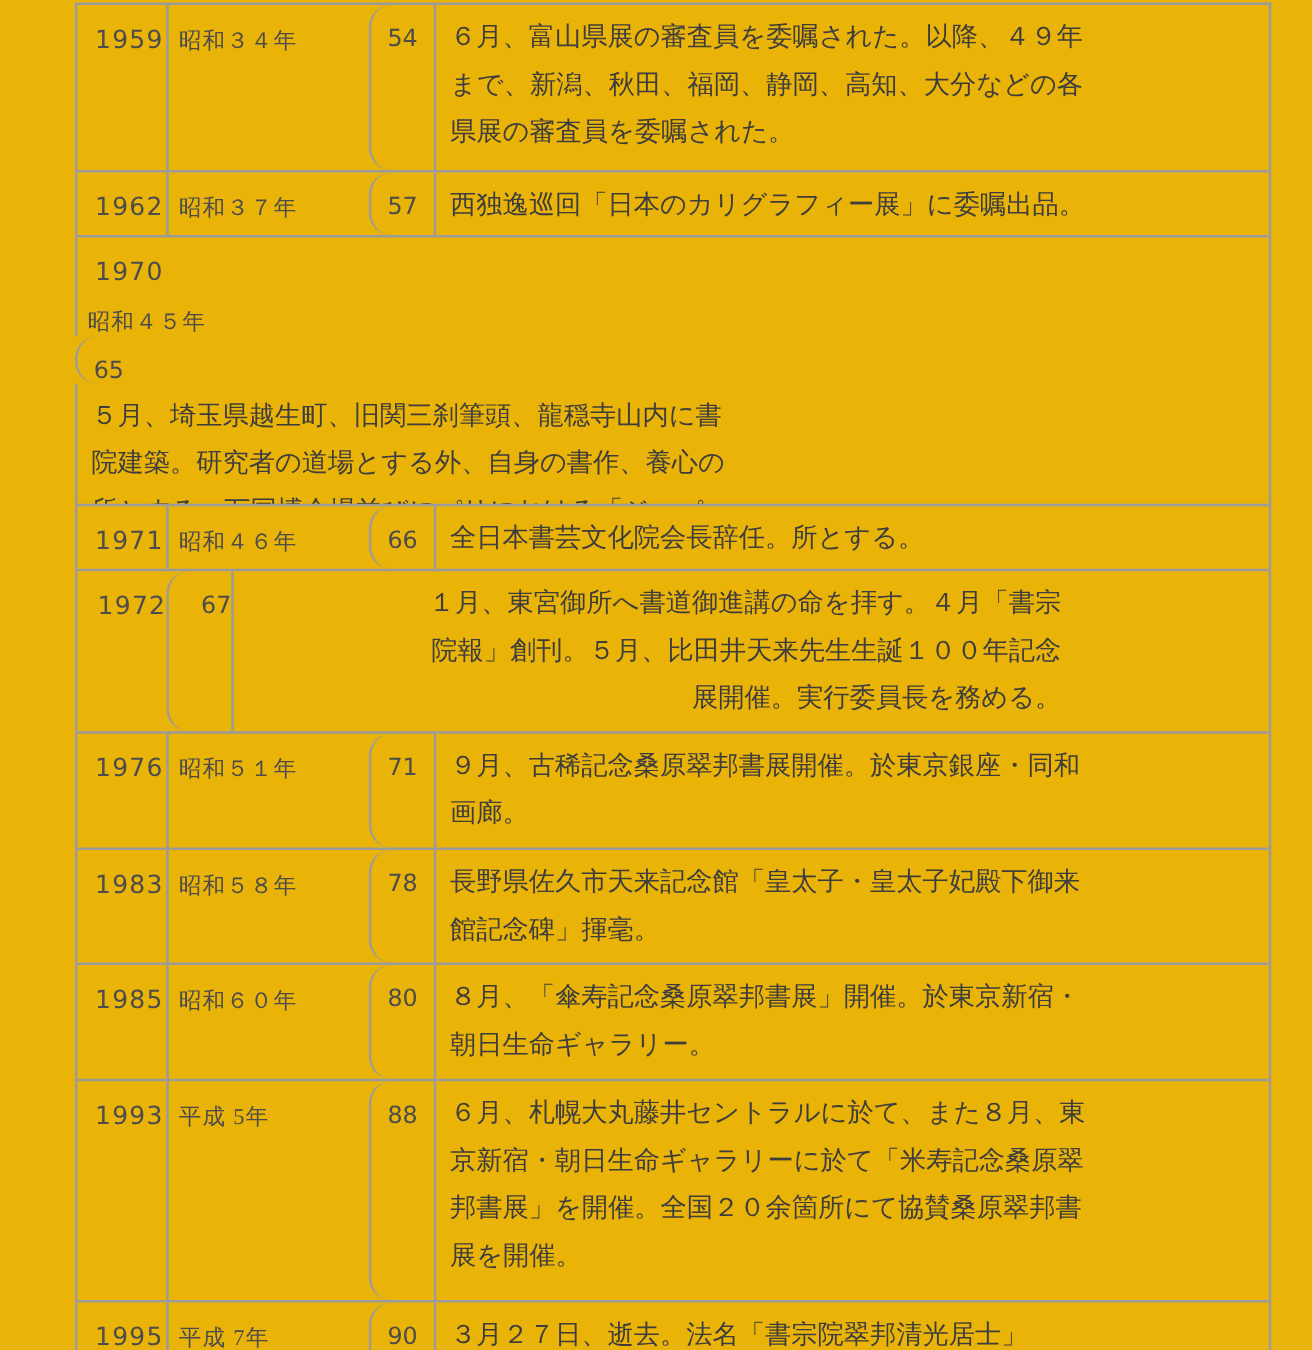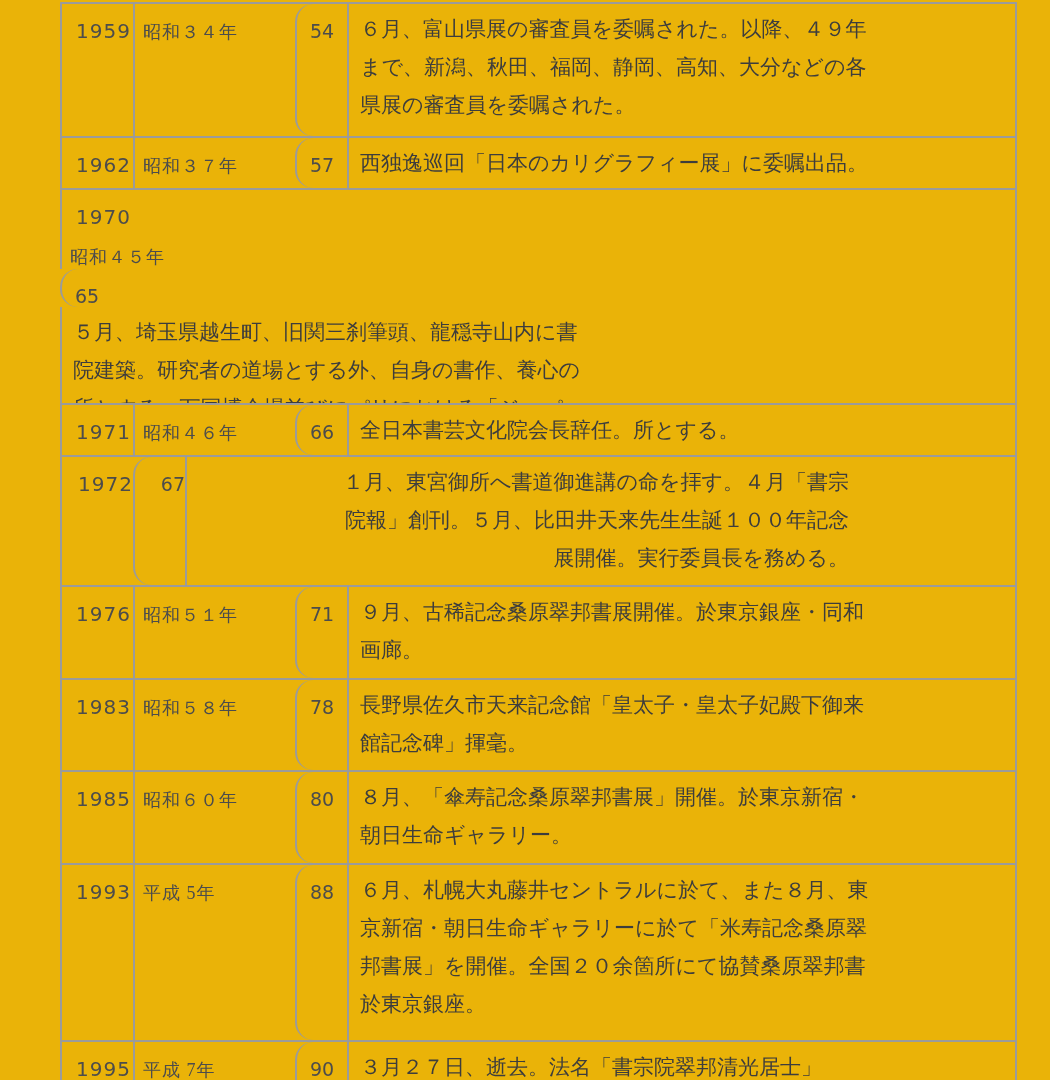--- a/index.html
+++ b/index.html
@@ -150,21 +150,21 @@
 朝日生命ギャラリー。</div>
     </div>
 
     <div class="row r8">
       <div class="cell year">1993</div>
       <div class="cell era">平成 5年</div>
       <div class="cell age">88</div>
       <div class="cell desc">６月、札幌大丸藤井セントラルに於て、また８月、東
 京新宿・朝日生命ギャラリーに於て「米寿記念桑原翠
 邦書展」を開催。全国２０余箇所にて協賛桑原翠邦書
-於東京銀座。</div>
+展を開催。</div>
     </div>
 
     <div class="row r9">
       <div class="cell year">1995</div>
       <div class="cell era">平成 7年</div>
       <div class="cell age">90</div>
       <div class="cell desc">３月２７日、逝去。法名「書宗院翠邦清光居士」</div>
     </div>
 
   </div>

